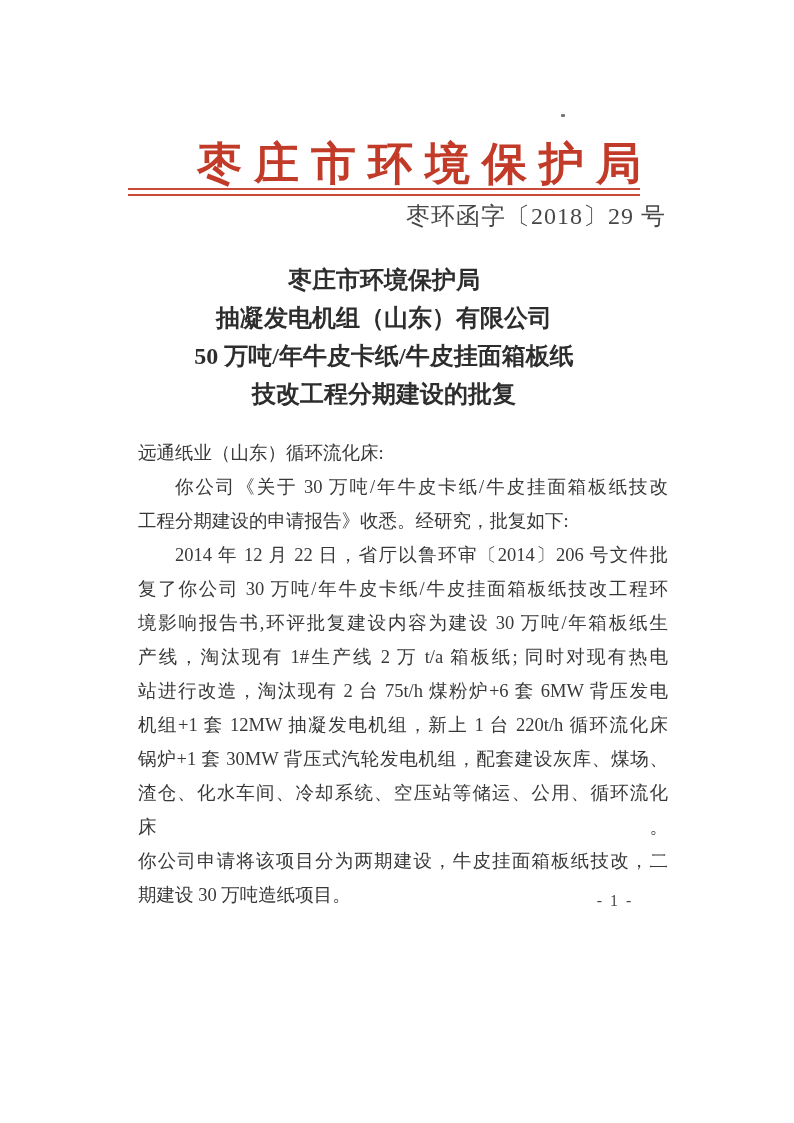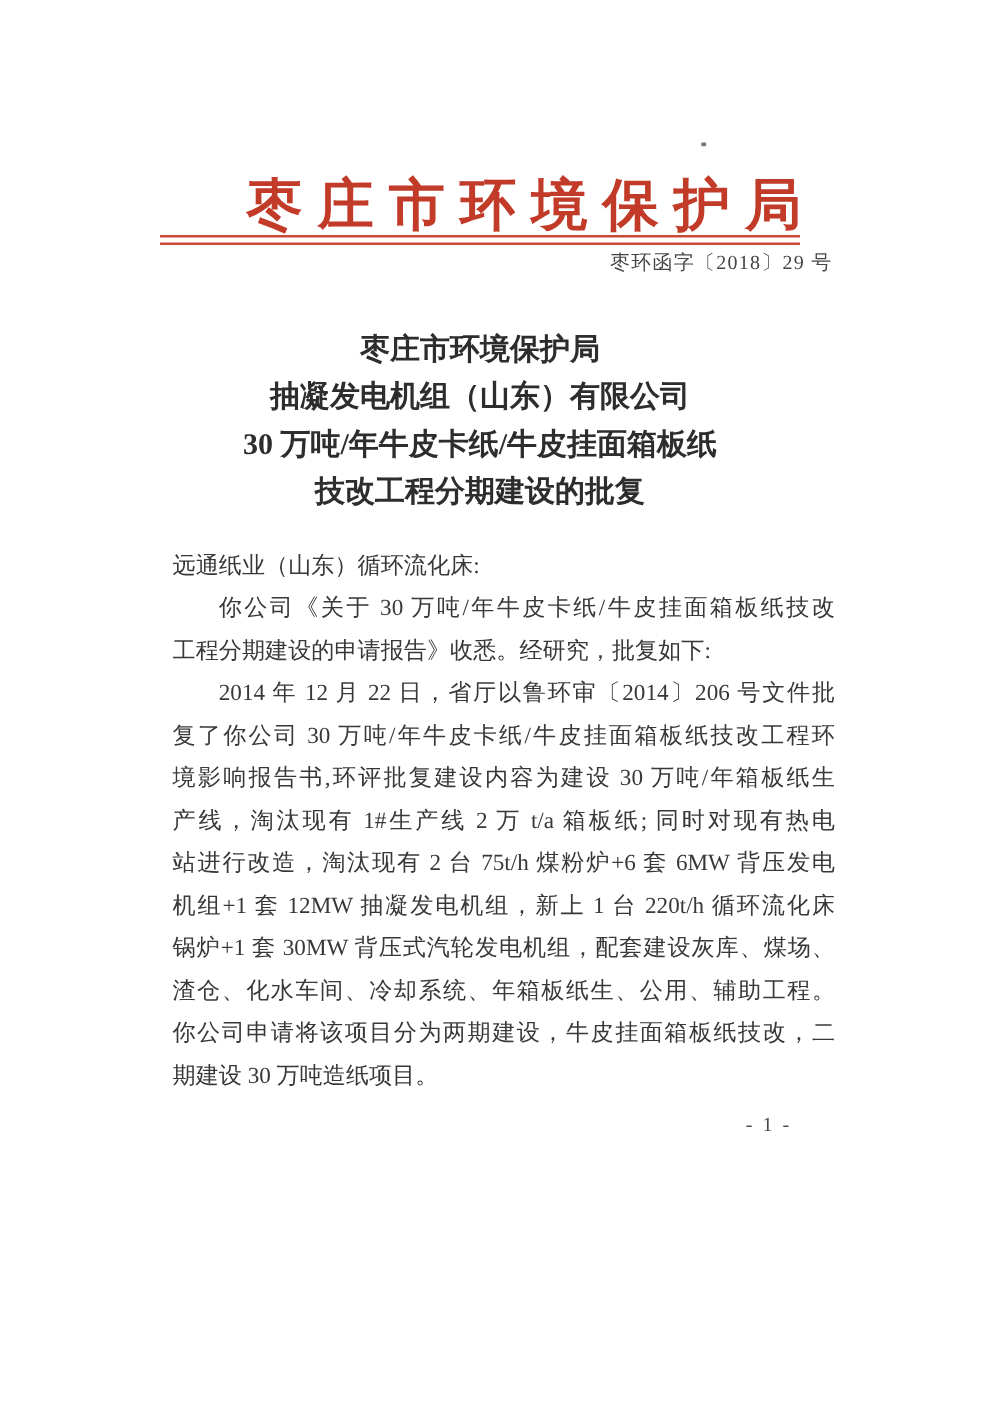--- a/index.html
+++ b/index.html
@@ -37,21 +37,21 @@
     left: 128px;
     width: 512px;
     height: 4px;
     border-top: 2.5px solid var(--rule-red, #c94a38);
     border-bottom: 2px solid var(--rule-red, #c94a38);
   }
   .doc-number {
     position: absolute;
     top: 200px;
     right: 172px;
-    font-size: 16px;
+    font-size: 24px;
     letter-spacing: 1px;
     color: #474747;
     white-space: nowrap;
   }
   
   .title-block {
     position: absolute;
     top: 261px;
     left: 84px;
     width: 600px;
@@ -114,35 +114,35 @@
 
   <div class="letterhead">枣庄市环境保护局</div>
 
   <div class="letterhead-rule"></div>
 
   <div class="doc-number">枣环函字〔2018〕29 号</div>
 
   <div class="title-block">
       <div class="title-line">枣庄市环境保护局</div>
       <div class="title-line">抽凝发电机组（山东）有限公司</div>
-      <div class="title-line">30 万吨/年牛皮卡纸/牛皮挂面箱板纸</div>
+      <div class="title-line">50 万吨/年牛皮卡纸/牛皮挂面箱板纸</div>
       <div class="title-line">技改工程分期建设的批复</div>
     </div>
 
   <div class="body-block">
       <div class="body-line">远通纸业（山东）循环流化床:</div>
       <div class="body-line indent fill">你公司《关于 30 万吨/年牛皮卡纸/牛皮挂面箱板纸技改</div>
       <div class="body-line">工程分期建设的申请报告》收悉。经研究，批复如下:</div>
       <div class="body-line indent fill">2014 年 12 月 22 日，省厅以鲁环审〔2014〕206 号文件批</div>
       <div class="body-line fill">复了你公司 30 万吨/年牛皮卡纸/牛皮挂面箱板纸技改工程环</div>
       <div class="body-line fill">境影响报告书,环评批复建设内容为建设 30 万吨/年箱板纸生</div>
       <div class="body-line fill">产线，淘汰现有 1#生产线 2 万 t/a 箱板纸; 同时对现有热电</div>
       <div class="body-line fill">站进行改造，淘汰现有 2 台 75t/h 煤粉炉+6 套 6MW 背压发电</div>
       <div class="body-line fill">机组+1 套 12MW 抽凝发电机组，新上 1 台 220t/h 循环流化床</div>
       <div class="body-line fill">锅炉+1 套 30MW 背压式汽轮发电机组，配套建设灰库、煤场、</div>
-      <div class="body-line fill">渣仓、化水车间、冷却系统、年箱板纸生、公用、辅助工程。</div>
+      <div class="body-line fill">渣仓、化水车间、冷却系统、空压站等储运、公用、循环流化床。</div>
       <div class="body-line fill">你公司申请将该项目分为两期建设，牛皮挂面箱板纸技改，二</div>
       <div class="body-line">期建设 30 万吨造纸项目。</div>
     </div>
 
   <div class="page-number">- 1 -</div>
 
 </div>
 
 </body></html>

